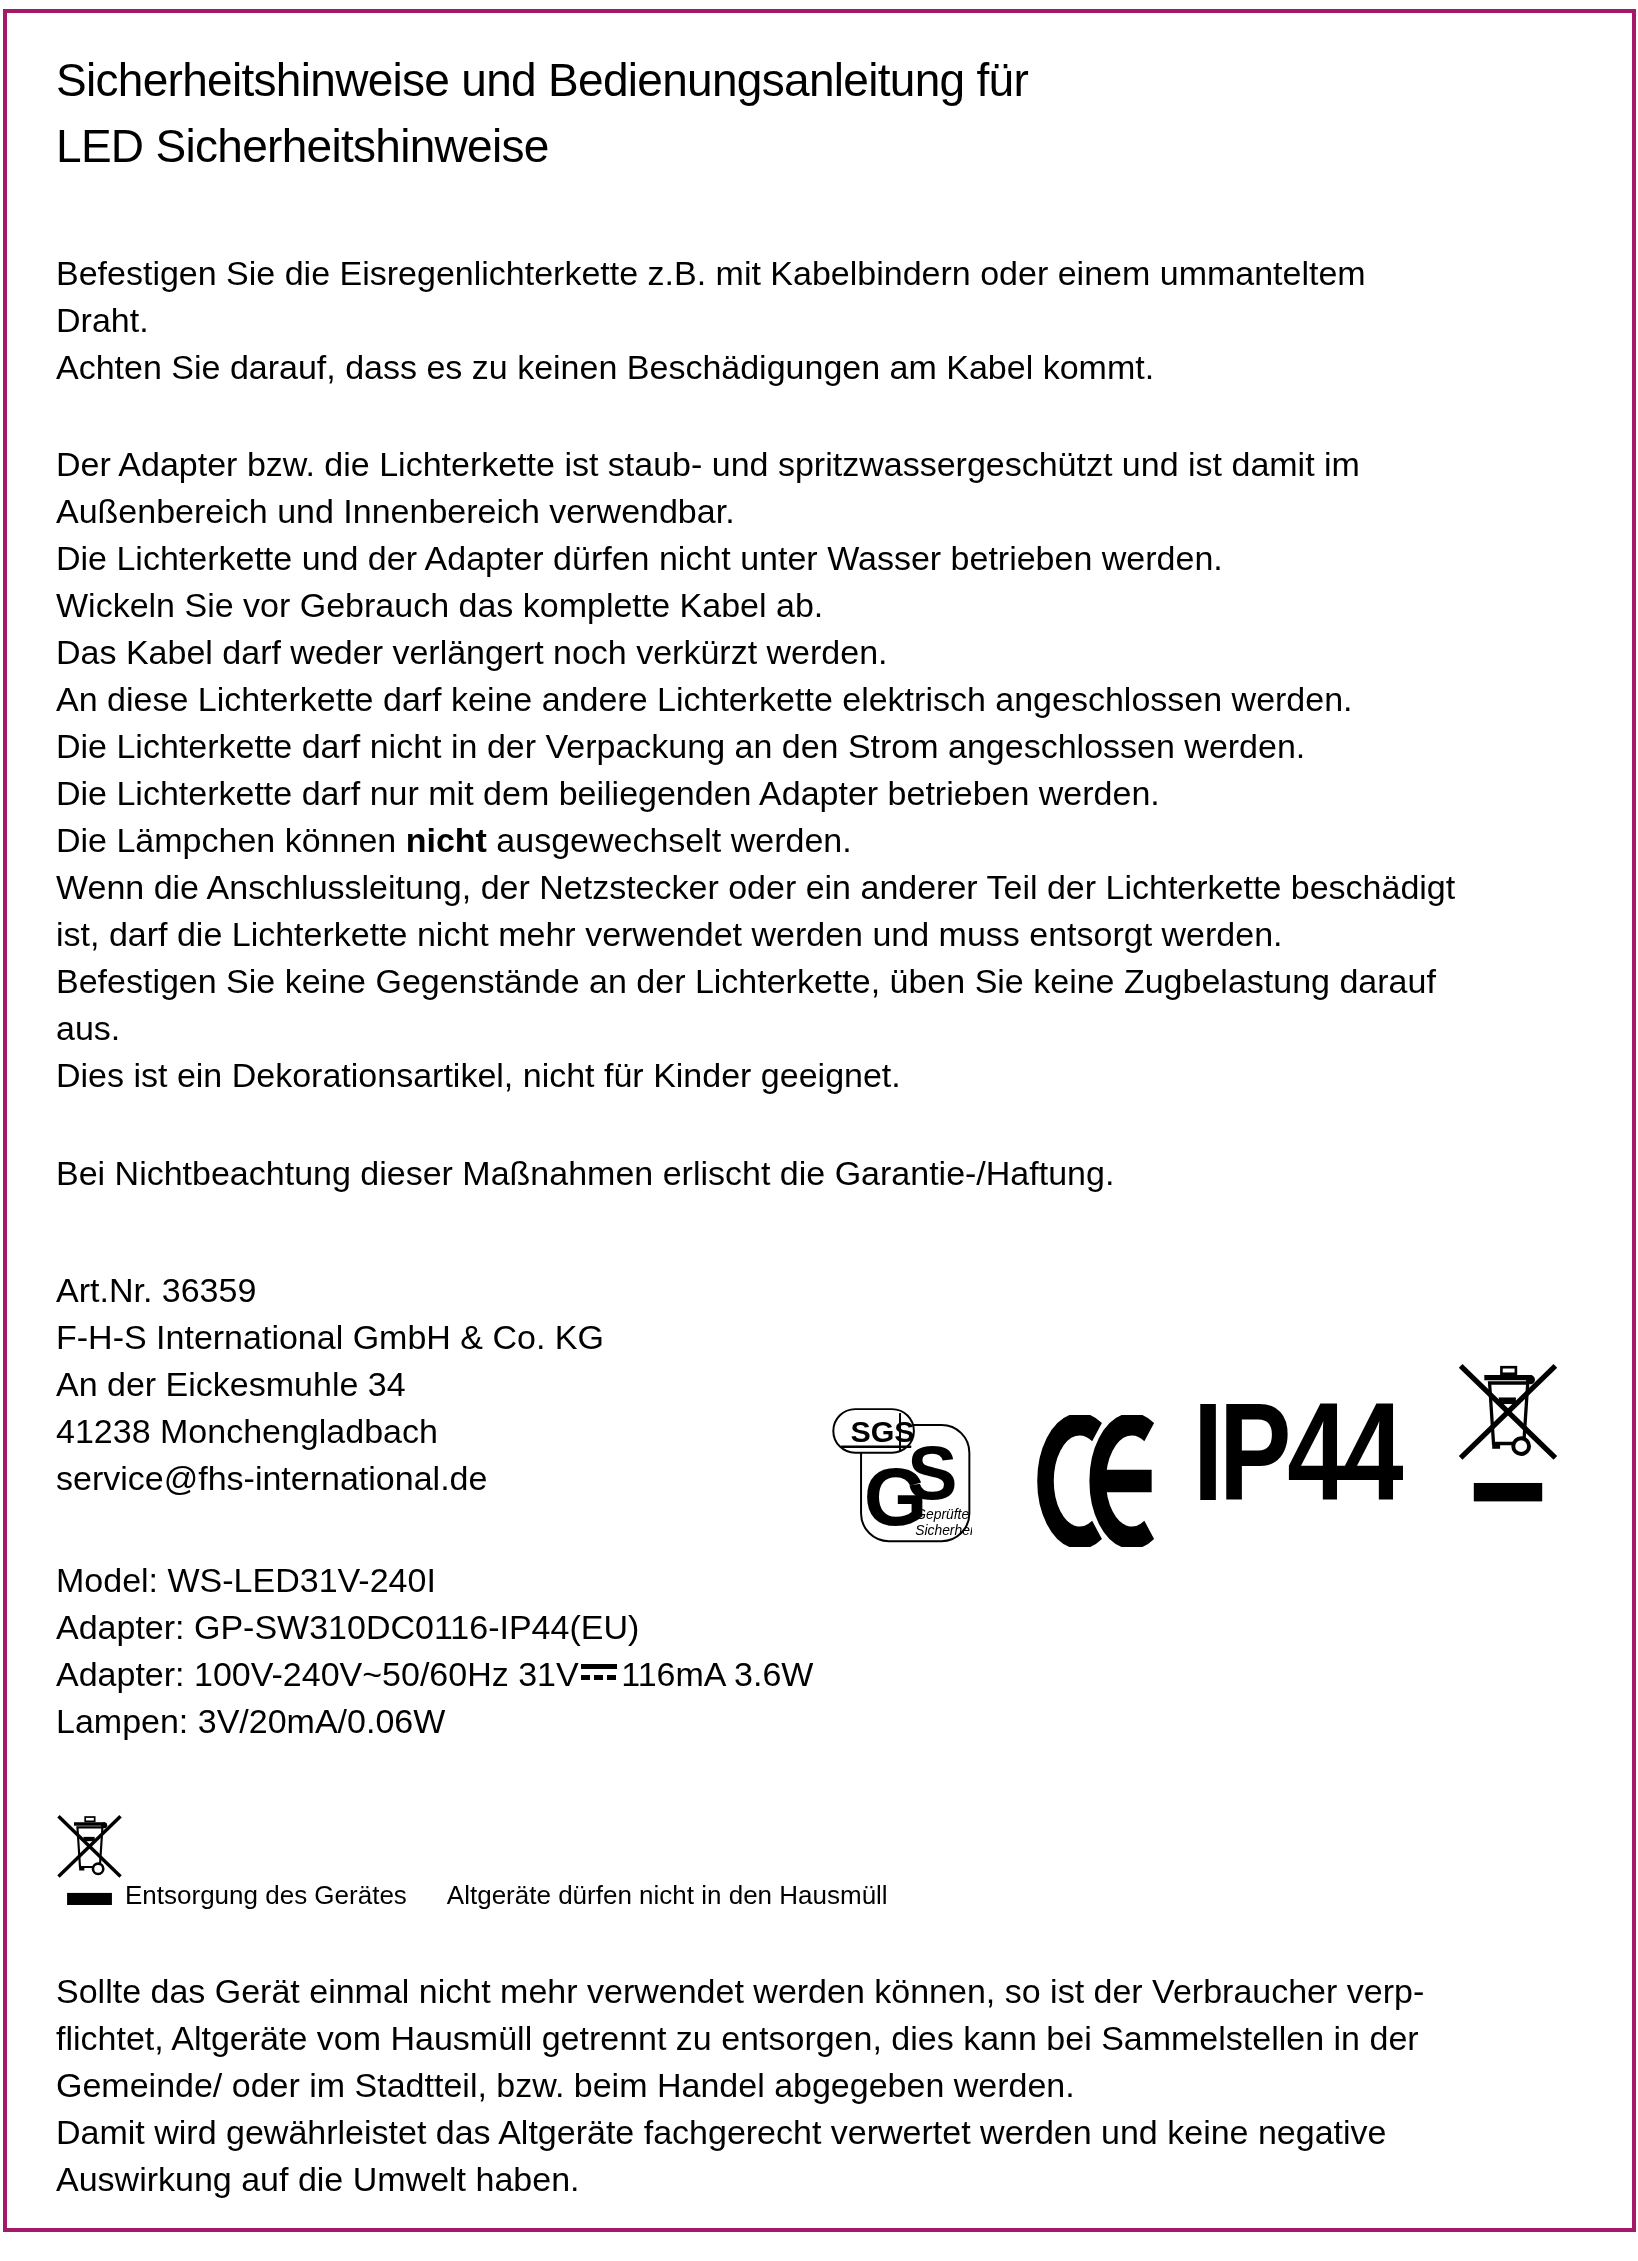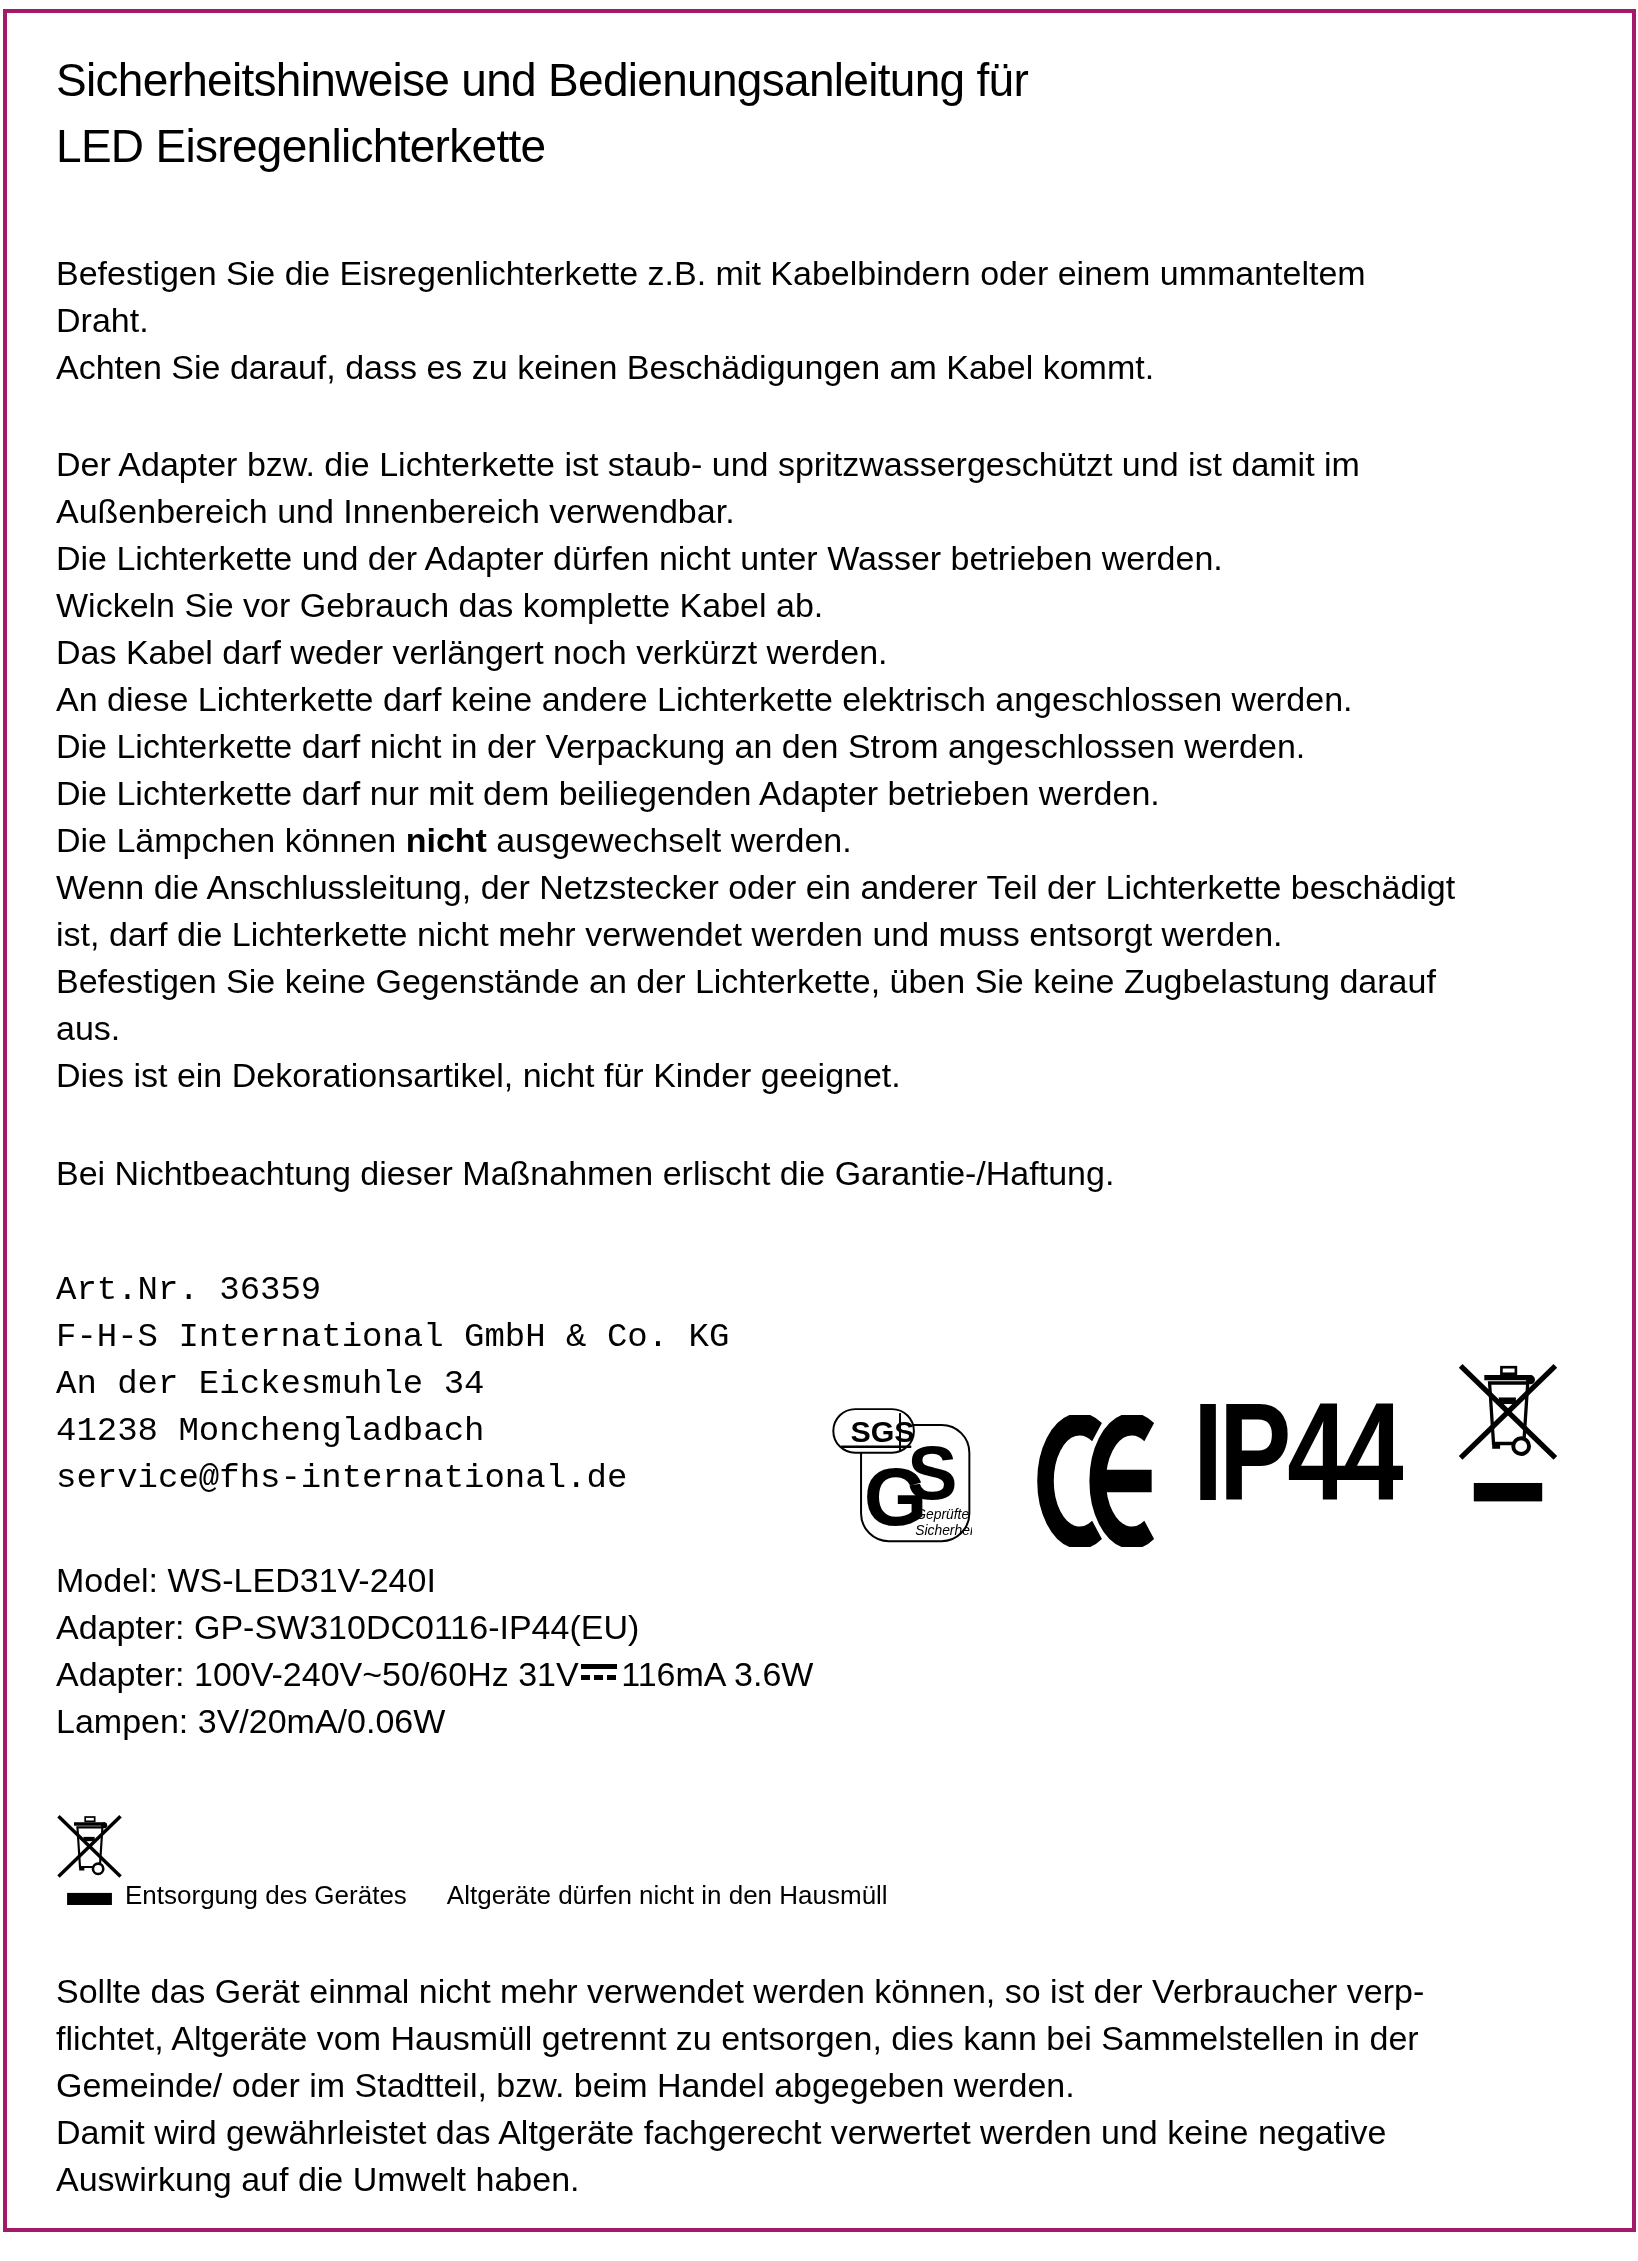--- a/index.html
+++ b/index.html
@@ -33,21 +33,21 @@
     font-size:34px;
     line-height:47px;
     white-space:nowrap;
     margin-top:29px;
   }
   .textblock .line{white-space:nowrap;}
   .b{font-weight:bold;text-align:right;}
   #p1{top:221px;}
   #p2{top:412px;}
   #garantie{top:1121px;}
-  #contact{top:1238px;font-family:Liberation Mono, monospace;}
+  #contact{top:1238px;}
   #model{top:1528px;}
   #disposal-body{top:1939px;}
   .logo{position:absolute;}
   #sgs-logo{left:832px; top:1405px;}
   #ce-logo{left:1019px; top:1415px;}
   #ip44{
     left:1193px; top:1381px;
     font-size:139px;
     font-weight:bold;
     line-height:142px;
@@ -109,21 +109,21 @@
       <rect x="28" y="190" width="104" height="28" fill="#000"></rect>
     </g>
   </defs>
 </svg>
 
 <div class="page">
   <div class="frame"></div>
 
   <div class="title">
     <div>Sicherheitshinweise und Bedienungsanleitung für</div>
-    <div>LED Eisregenlichterkette</div>
+    <div>LED Sicherheitshinweise</div>
   </div>
 
   <div class="textblock" id="p1">
       <div class="line">Befestigen Sie die Eisregenlichterkette z.B. mit Kabelbindern oder einem ummanteltem</div>
       <div class="line">Draht.</div>
       <div class="line">Achten Sie darauf, dass es zu keinen Beschädigungen am Kabel kommt.</div>
     </div>
 
   <div class="textblock" id="p2">
       <div class="line">Der Adapter bzw. die Lichterkette ist staub- und spritzwassergeschützt und ist damit im</div>

